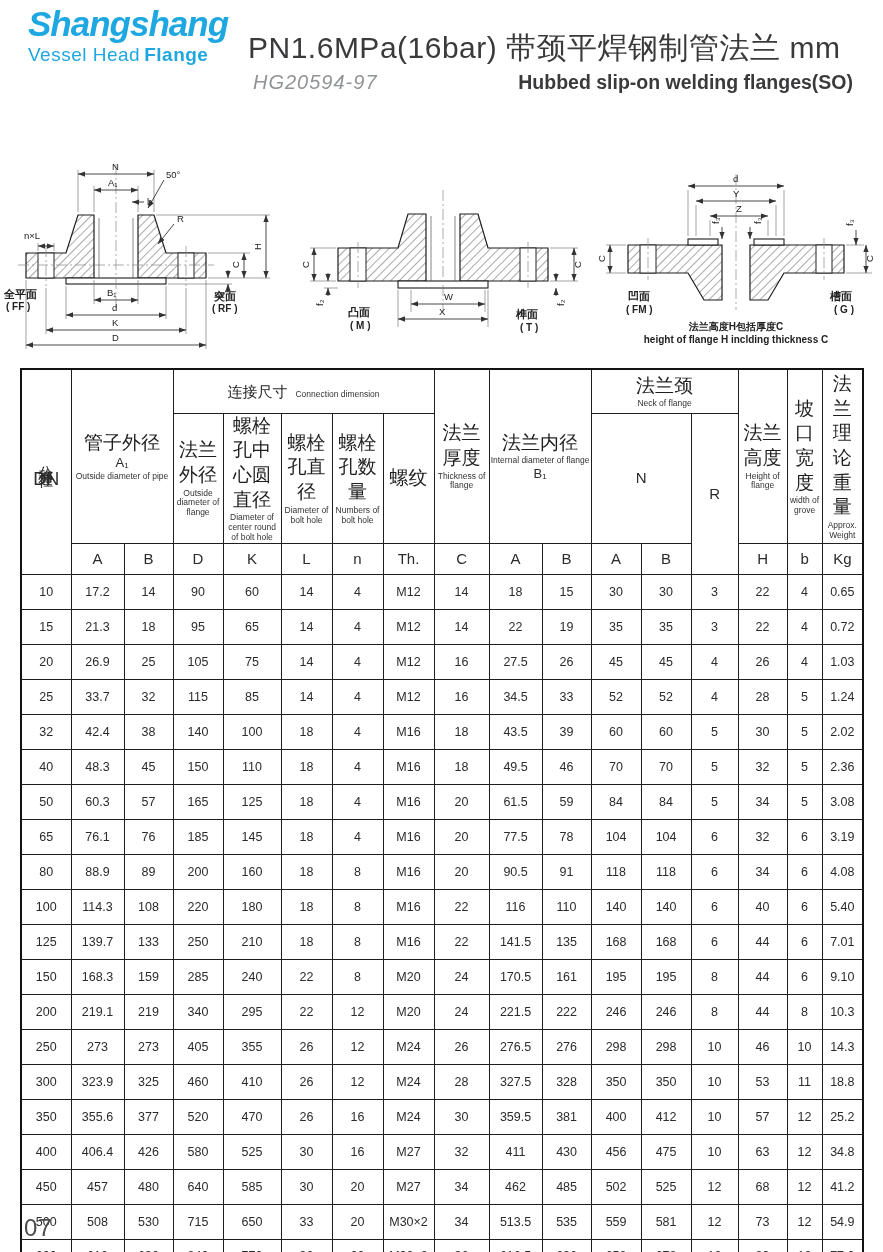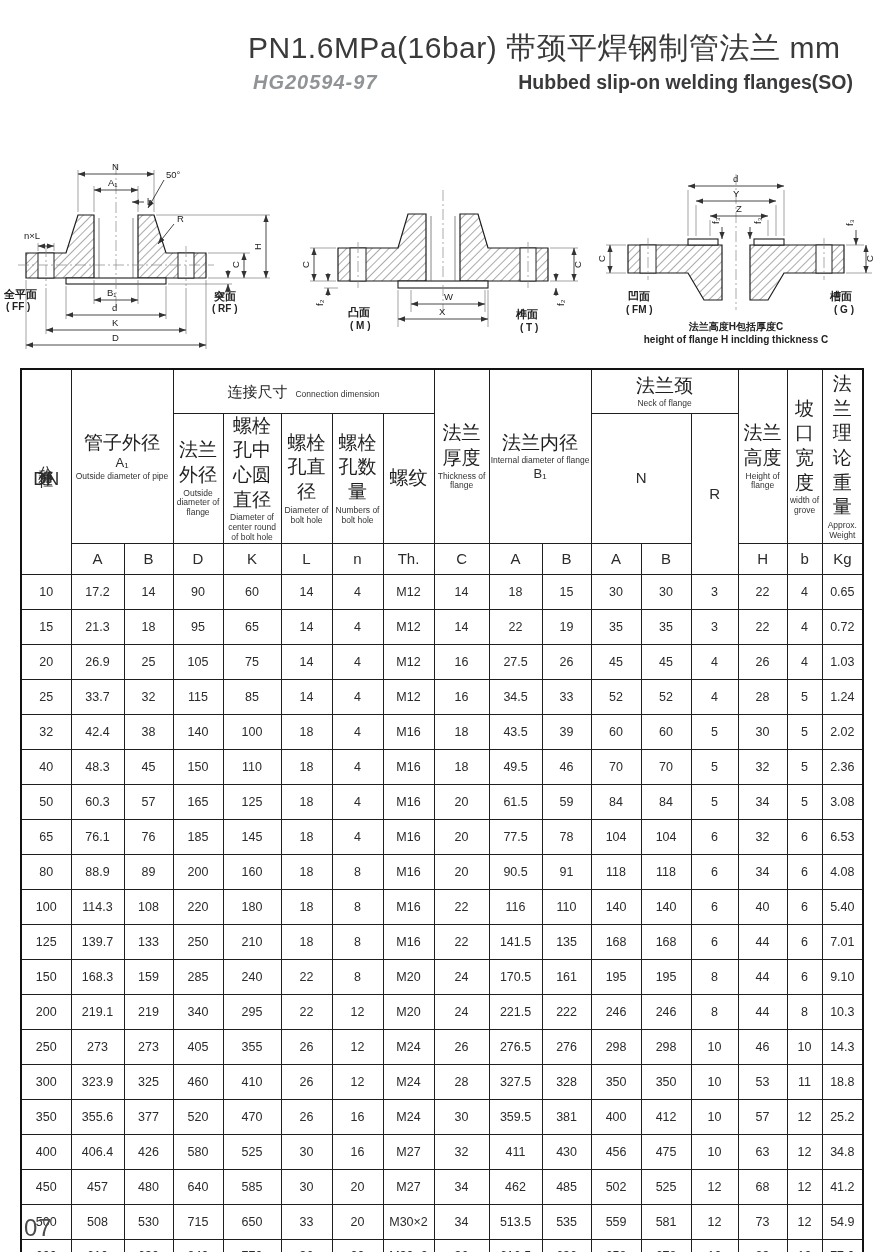--- a/index.html
+++ b/index.html
@@ -5,21 +5,21 @@
   html,body { margin:0; padding:0; background:#e9e9e9; }
   .page { position:relative; width:883px; height:1252px; background:#ffffff; overflow:hidden;
           font-family:"Liberation Sans","DejaVu Sans",sans-serif; color:#2b2b2b; }
 
   
   .logo { position:absolute; left:28px; top:6px; }
   .logo .brand { font-size:35px; font-weight:bold; font-style:italic; line-height:1; letter-spacing:-1px; }
   .logo .sub   { font-size:19px; margin-top:3px; letter-spacing:0.5px; }
   .logo .sub .s2 { font-weight:bold; margin-left:4px; }
   .title-main { position:absolute; left:248px; top:28px; font-size:30px; color:#3a3a3c; white-space:nowrap; letter-spacing:0.5px; }
-  .std        { position:absolute; left:253px; top:71px; font-size:20px; font-weight:bold; font-style:italic; color:#919497; letter-spacing:1px; }
+  .std        { position:absolute; left:253px; top:71px; font-size:20px; font-weight:normal; font-style:italic; color:#919497; letter-spacing:1px; }
   .title-en   { position:absolute; right:30px; top:71px; font-size:19.5px; color:#3a3a3c;font-weight:bold; }
 
   
   .dwg { position:absolute; }
   svg text { fill:#222; font-size:9px; font-family:"Liberation Sans","DejaVu Sans",sans-serif; }
   svg .dimlabel  { font-size:9.5px; }
   svg .facelabel { font-size:11px; font-weight:bold; }
   svg .facecode  { font-size:10px; font-weight:bold; }
   svg .caplabel  { font-size:10px; font-weight:bold; }
   .outline { stroke:#1d1d1d; stroke-width:1.2; }
@@ -48,20 +48,24 @@
   .dn-vert { writing-mode:vertical-rl; text-orientation:upright; margin:0 auto; font-size:15px; letter-spacing:3px; line-height:1; }
   .dn-code { font-size:18px; margin-top:4px; }
 
   .pagenum { position:absolute; left:24px; top:1214px; font-size:24px; color:#4c4c4e; letter-spacing:1px; }
 </style>
 </head>
 <body>
 
 <div class="page">
 
+  <div class="logo" id="logoBox" style="color: rgb(30, 167, 225);">
+    <div class="brand">Shangshang</div>
+    <div class="sub"><span class="s1">Vessel Head</span><span class="s2">Flange</span></div>
+  </div>
   <div class="title-main">PN1.6MPa(16bar) 带颈平焊钢制管法兰  mm</div>
   <div class="std">HG20594-97</div>
   <div class="title-en">Hubbed slip-on welding flanges(SO)</div>
 
   <svg class="dwg" style="left:4px; top:158px;" width="292" height="200" viewBox="0 0 292 200">
     <defs>
       <pattern id="h1" width="6" height="6" patternUnits="userSpaceOnUse" patternTransform="rotate(45)">
         <line x1="0" y1="0" x2="0" y2="6" stroke="#555" stroke-width="1"></line>
       </pattern>
       <marker id="m1" markerWidth="9" markerHeight="8" refX="8" refY="3" orient="auto-start-reverse">
@@ -482,21 +486,21 @@
           <td>4</td>
           <td>M16</td>
           <td>20</td>
           <td>77.5</td>
           <td>78</td>
           <td>104</td>
           <td>104</td>
           <td>6</td>
           <td>32</td>
           <td>6</td>
-          <td>6.53</td>
+          <td>3.19</td>
         </tr>
         <tr>
           <td>80</td>
           <td>88.9</td>
           <td>89</td>
           <td>200</td>
           <td>160</td>
           <td>18</td>
           <td>8</td>
           <td>M16</td>

